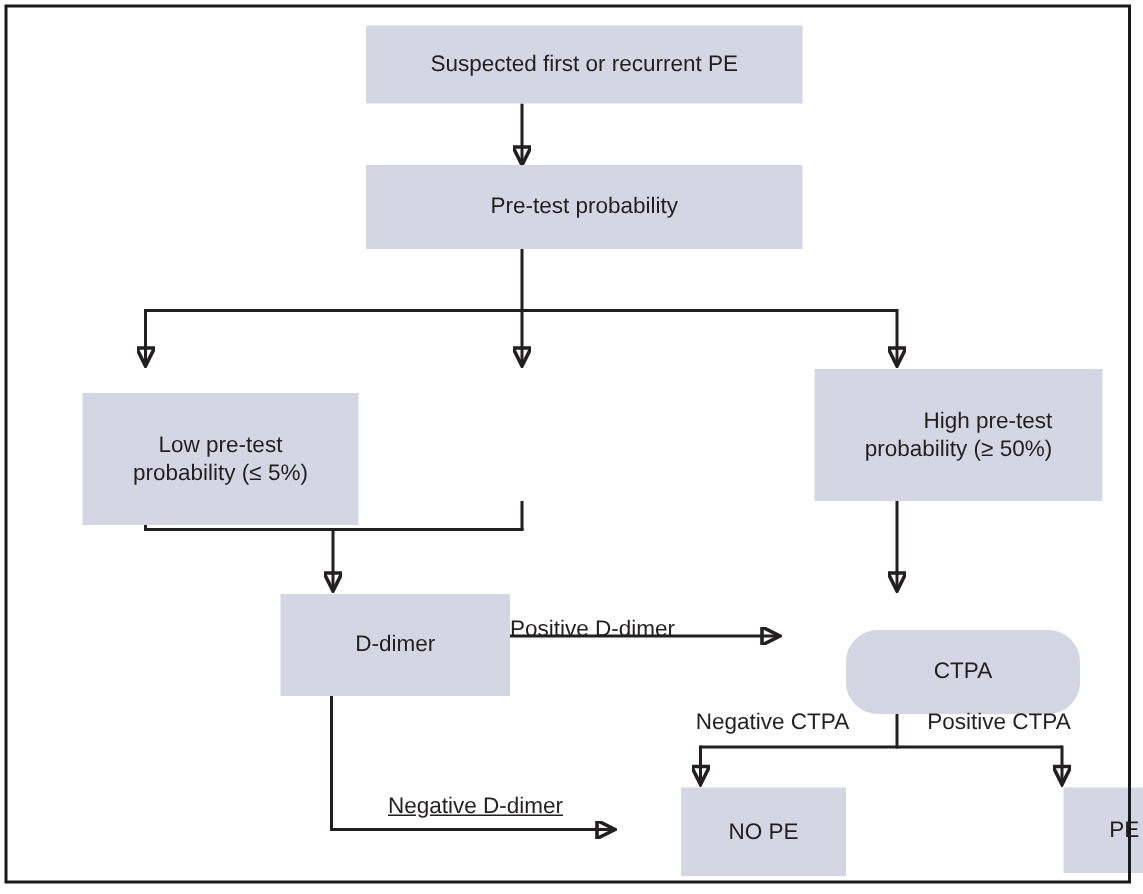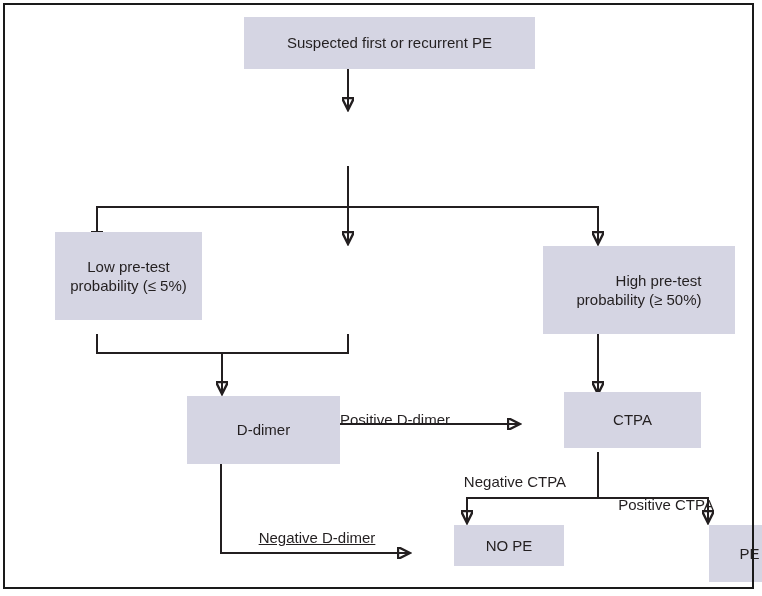--- a/index.html
+++ b/index.html
@@ -77,38 +77,39 @@
     <path d="M467 498 H708"></path>
     <path d="M467 497 V523" marker-end="url(#ah)"></path>
     <path d="M708 497 V523" marker-end="url(#ah)"></path>
 
     <path d="M221 452 V554"></path>
     <path d="M220 553 H410" marker-end="url(#ah)"></path>
   </svg>
 
   <div class="node" style="left:202px;top:17px;width:291px;height:52px;">Suspected first or recurrent PE</div>
 
+  <div class="node" style="left:202px;top:110px;width:291px;height:56px;">Pre-test probability</div>
 
-  <div class="node" style="left:13px;top:232px;width:147px;height:88px;">Low pre-test
+  <div class="node" style="left:13px;top:262px;width:184px;height:88px;">Low pre-test
 probability (≤ 5%)</div>
 
 
   <div class="node" style="left:501px;top:246px;width:192px;height:88px;text-align:right;">High pre-test
 probability (≥ 50%)</div>
 
   <div class="node" style="left:145px;top:396px;width:153px;height:68px;">D-dimer</div>
 
-  <div class="node" style="left:522px;top:392px;width:137px;height:56px;">CTPA</div>
+  <div class="node" style="left:522px;top:420px;width:156px;height:56px;border-radius:21px;">CTPA</div>
 
-  <div class="node" style="left:412px;top:525px;width:110px;height:41px;">NO PE</div>
+  <div class="node" style="left:412px;top:525px;width:110px;height:59px;">NO PE</div>
 
   <div class="node" style="left:667px;top:525px;width:81px;height:57px;text-align:right;">PE</div>
 
   <div class="edge-label" style="left:395px;top:399px;margin-top:12px;">Positive D-dimer</div>
 
   <div class="edge-label" style="left:317px;top:529px;text-decoration:underline;">Negative D-dimer</div>
 
   <div class="edge-label" style="left:515px;top:473px;">Negative CTPA</div>
 
-  <div class="edge-label" style="left:666px;top:473px;margin-top:23px;">Positive CTPA</div>
+  <div class="edge-label" style="left:666px;top:473px;">Positive CTPA</div>
 
   <div class="frame"></div>
 </div>
 
 </body></html>

